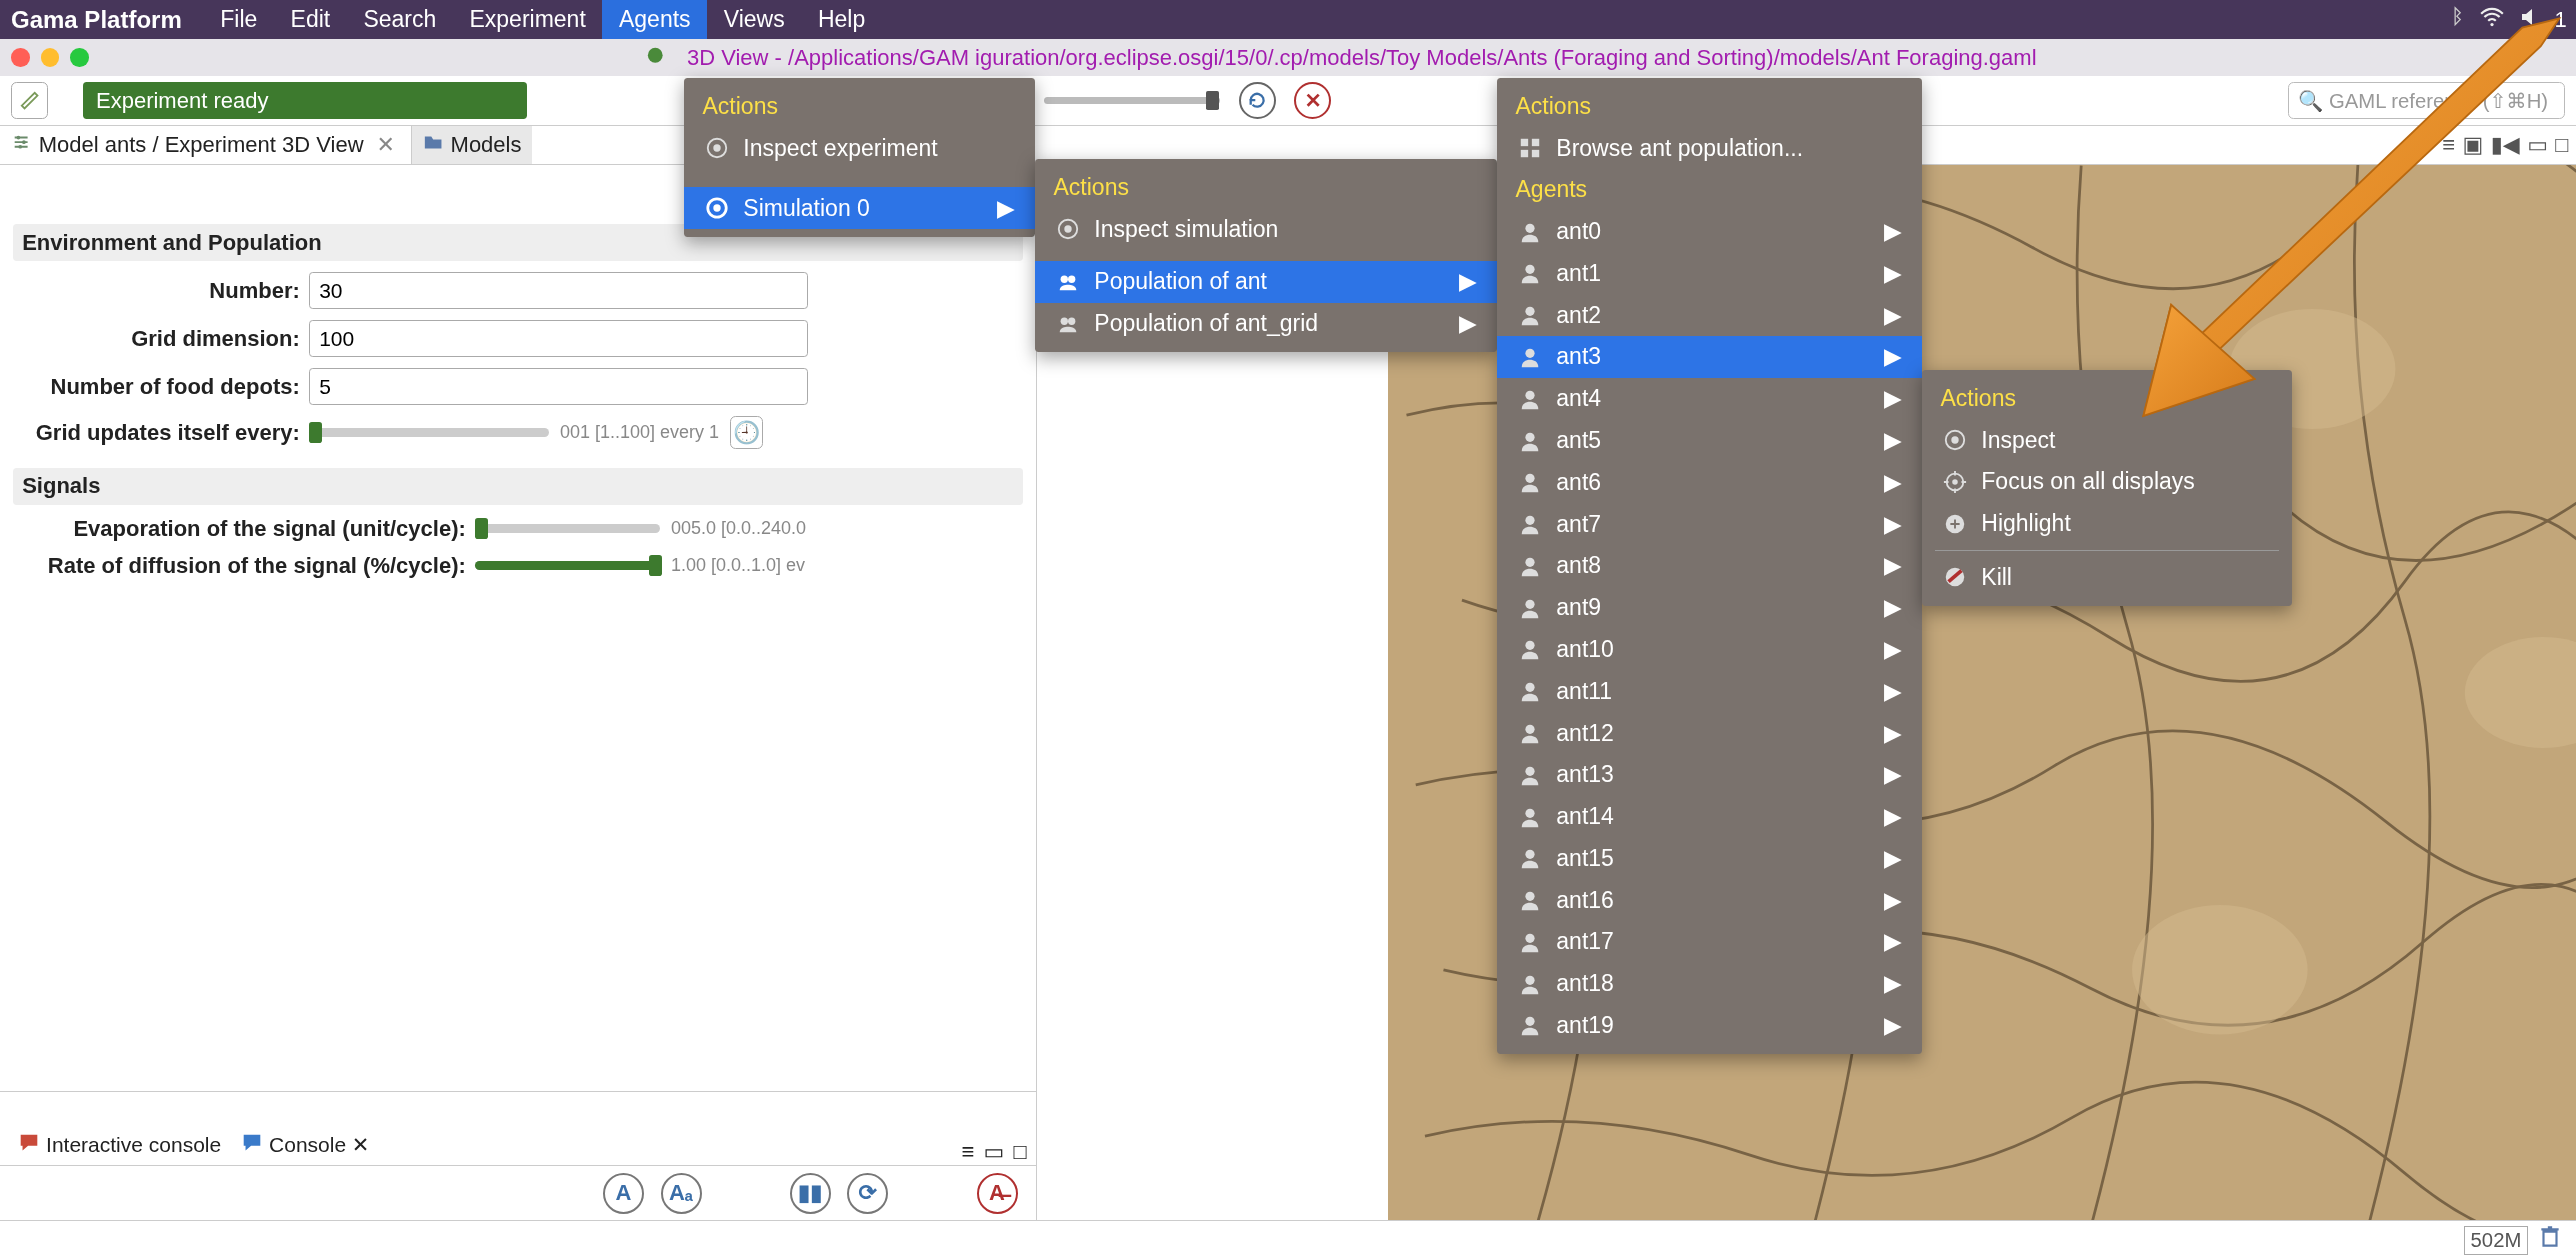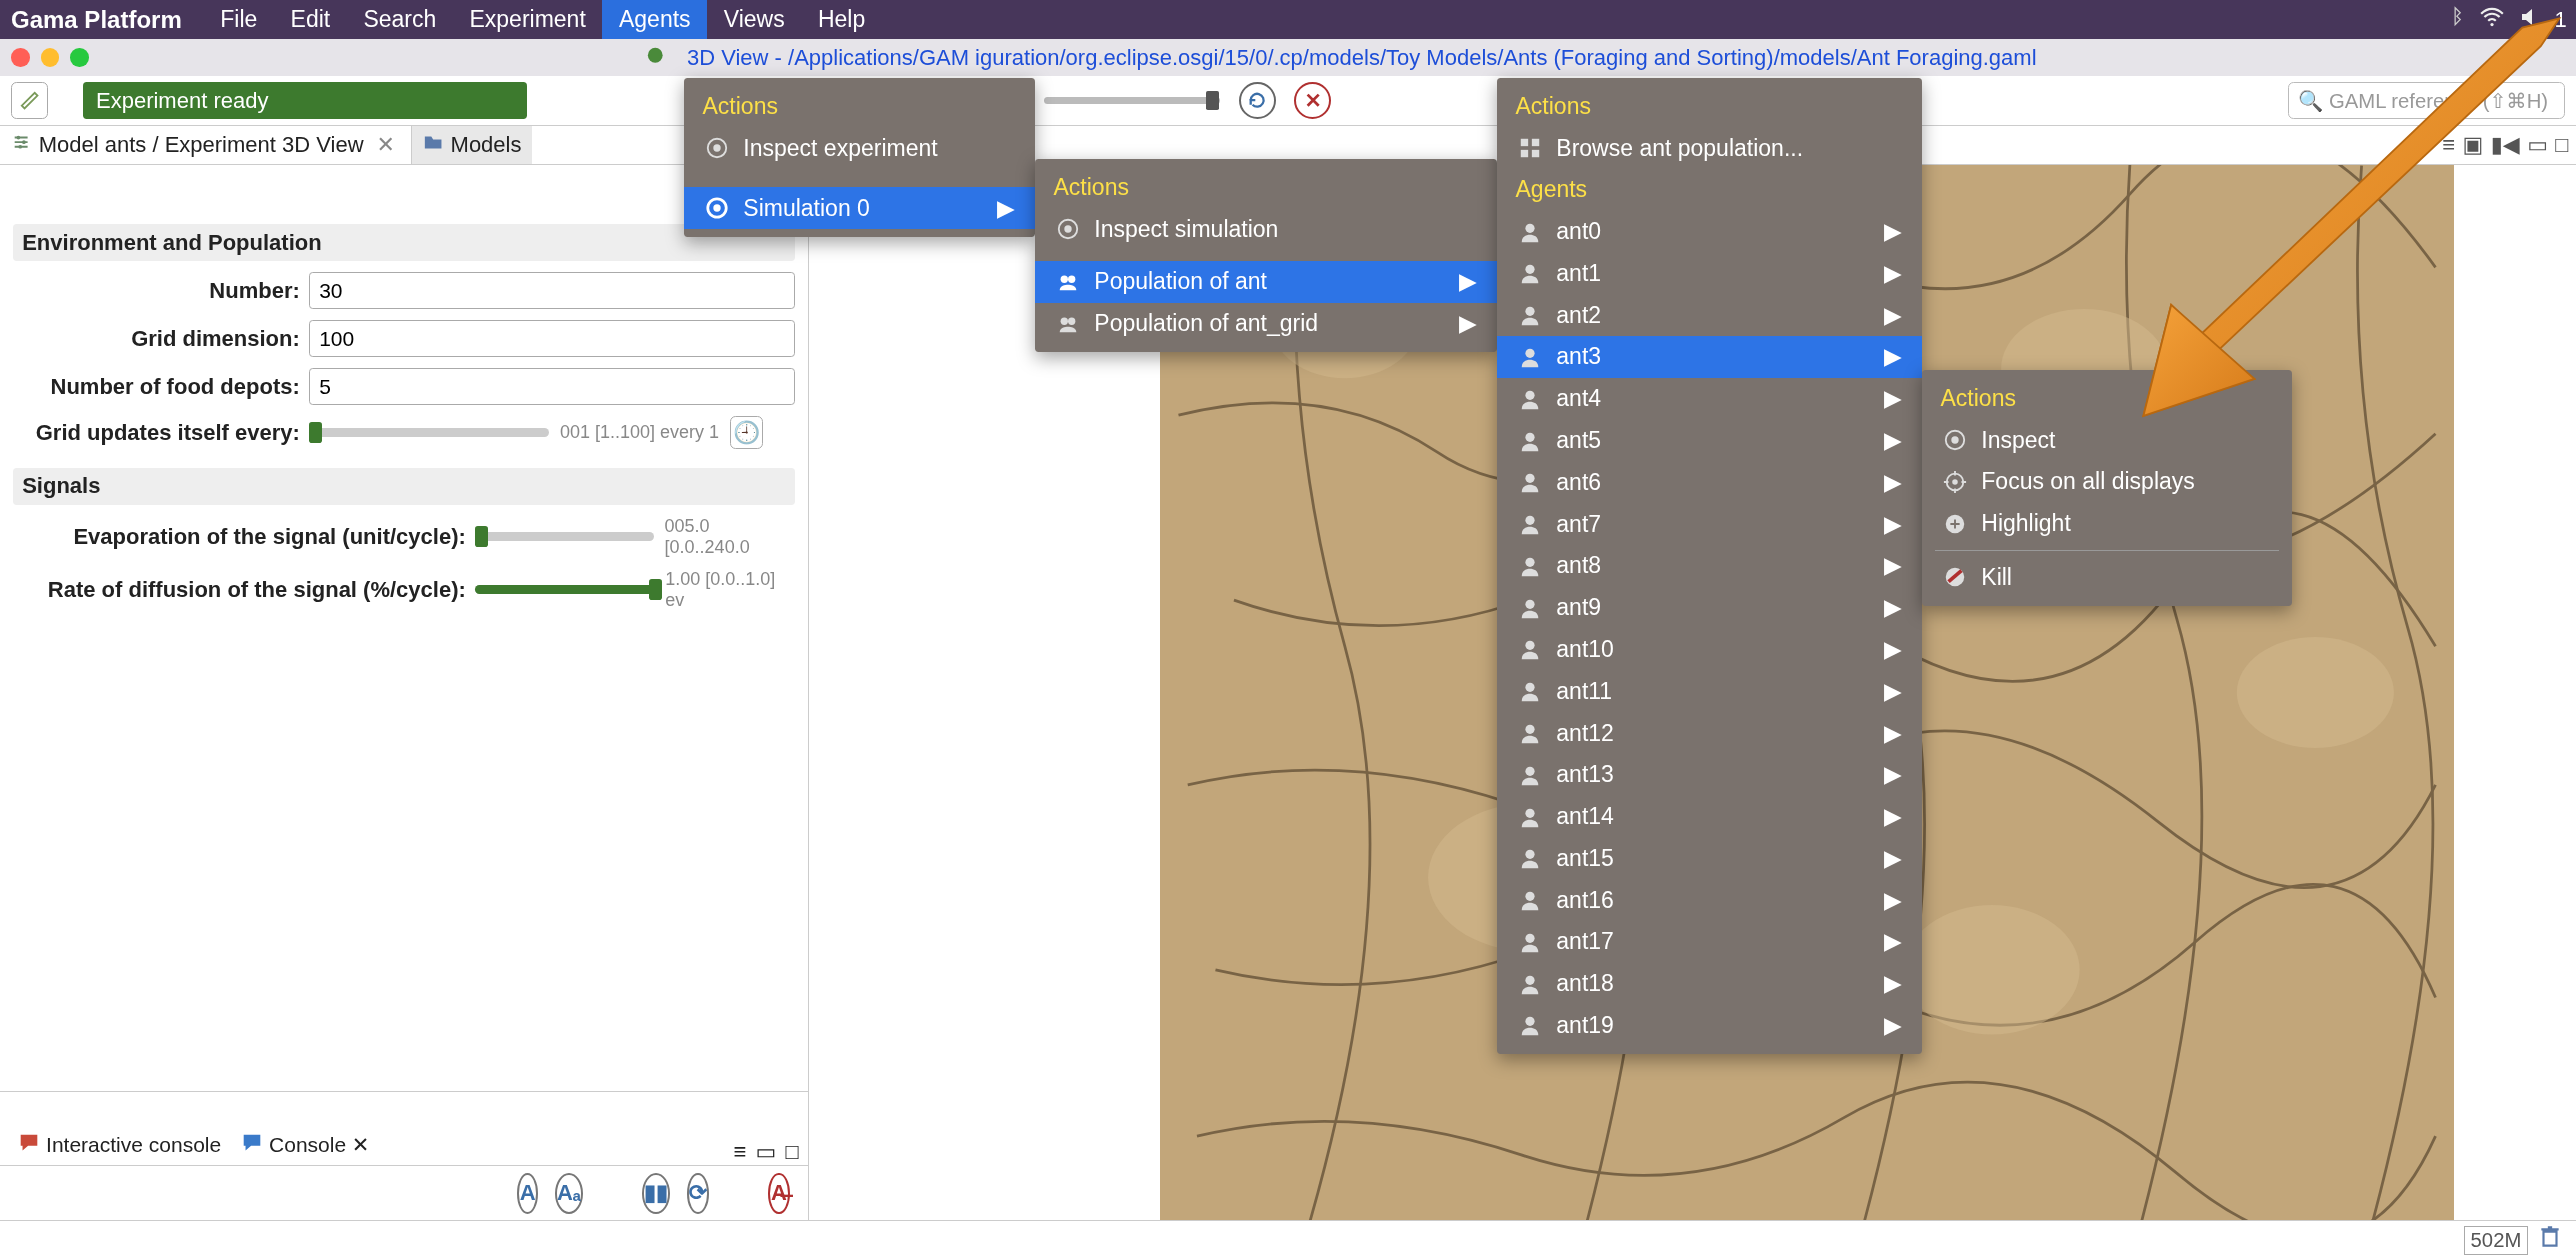--- a/index.html
+++ b/index.html
@@ -9,39 +9,39 @@
 .topbar .app { font-weight:700; margin-right:22px; font-size:24px; }
 .topbar .mitem { padding:0 16.6px; height:100%; display:flex; align-items:center; font-size:23px; cursor:pointer; }
 .topbar .mitem.active { background:#2b6fde; }
 .topbar .tray { margin-left:auto; display:flex; gap:13px; padding-right:9.2px; align-items:center;}
 .topbar .tray svg { fill:#eee; }
 
 .titlebar { background:#e6e4e9; height:37px; display:flex; align-items:center; padding-left:11px; position:relative;}
 .traffic { display:flex; gap:11px; margin-right:18.5px;}
 .tl { width:18.5px; height:18.5px; border-radius:50%; }
 .tl.red{background:#ff5f56;} .tl.yel{background:#ffbd2e;} .tl.grn{background:#27c93f;}
-.titlebar .title { flex:1; text-align:center; font-size:22px; color:#1d4ed8; display:flex; justify-content:center; gap:22px; align-items:center;}
+.titlebar .title { flex:1; text-align:center; font-size:22px; color:#a21caf; display:flex; justify-content:center; gap:22px; align-items:center;}
 
 .toolbar { height:50px; display:flex; align-items:center; padding:0 11px; border-bottom:0.9px solid #ccc;}
 .editbtn { width:37px; height:37px; border:0.9px solid #aaa; border-radius:5.5px; display:flex; align-items:center;justify-content:center;}
 .expready { background:#3d7a2e; color:#fff; padding:5.5px 259px 5.5px 13px; border-radius:3.7px; margin-left:35px; font-size:22px;}
 .speedslider { margin-left:517px; width:176px; height:7.4px; background:#bbb; position:relative; border-radius:3.7px;}
 .speedslider .knob{ position:absolute; right:1.8px; top:-5.5px; width:13px; height:18.5px; background:#555; border-radius:1.8px;}
 .circlebtn { width:37px; height:37px; border:2.8px solid #666; border-radius:50%; display:flex;align-items:center;justify-content:center; margin-left:18.5px;}
 .circlebtn.red{ border-color:#b03030;}
 .searchbox { margin-left:auto; width:277px; padding:5.5px 9.2px; border:0.9px solid #bbb; border-radius:5.5px; color:#999; font-size:20.3px; display:flex; gap:5.5px; align-items:center;}
 
 .tabbar { height:39px; display:flex; align-items:center; border-bottom:0.9px solid #ccc; font-size:22px;}
 .tabbar .tab { padding:0 11px; display:flex; align-items:center; gap:7.4px; height:100%;}
 .tabbar .close{ color:#888; margin-left:5.5px;}
 .tabbar .folder { background:#e8e8e8; margin-left:5px; border-left:0.9px solid #ccc;}
 .tabbar .vtools { margin-left:auto; display:flex; gap:7.4px; padding-right:7.4px; color:#555;}
 
 .main { display:flex; height:calc(100% - 39px - 37px - 50px - 39px - 37px); }
-.leftpane { width:809px; border-right:0.9px solid #ccc; overflow:hidden; position:relative;}
+.leftpane { width:1037px; border-right:0.9px solid #ccc; overflow:hidden; position:relative;}
 .rightpane { flex:1; position:relative; background:#fff;}
 
 .params { padding:13px; }
 .sectionhead { background:#eee; padding:5.5px 9.2px; font-weight:700; font-size:22px; border-radius:3.7px;}
 .paramrow { display:flex; align-items:center; margin:11px 0;}
 .paramrow label { width:296px; text-align:right; font-weight:700; font-size:22px; padding-right:9.2px;}
 .paramrow input[type=text]{ flex:1; max-width:499px; border:0.9px solid #aaa; padding:5.5px 9.2px; font-size:21px; border-radius:3.7px;}
 .sliderwrap { flex:1; display:flex; align-items:center; gap:11px;}
 .sliderbar { width:240px; height:9.2px; background:#ccc; border-radius:4.6px; position:relative;}
 .sliderbar .fill { position:absolute; height:100%; background:#3d7a2e; border-radius:4.6px;}

